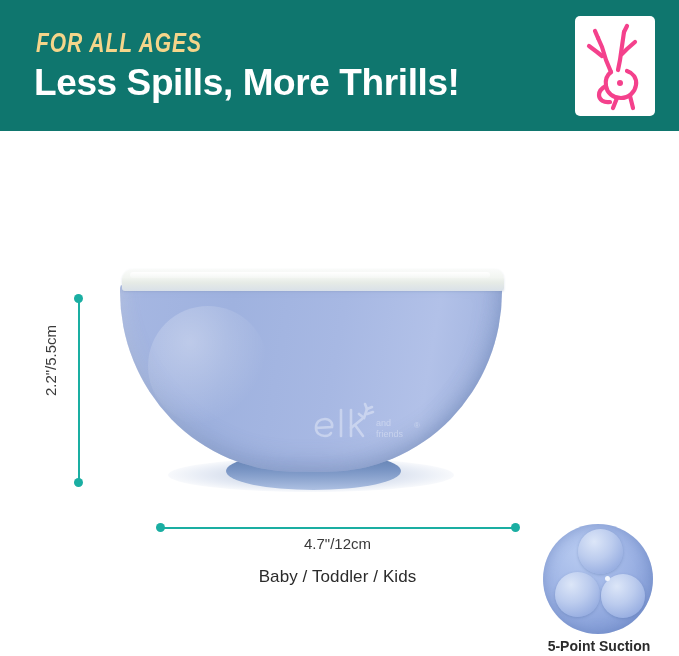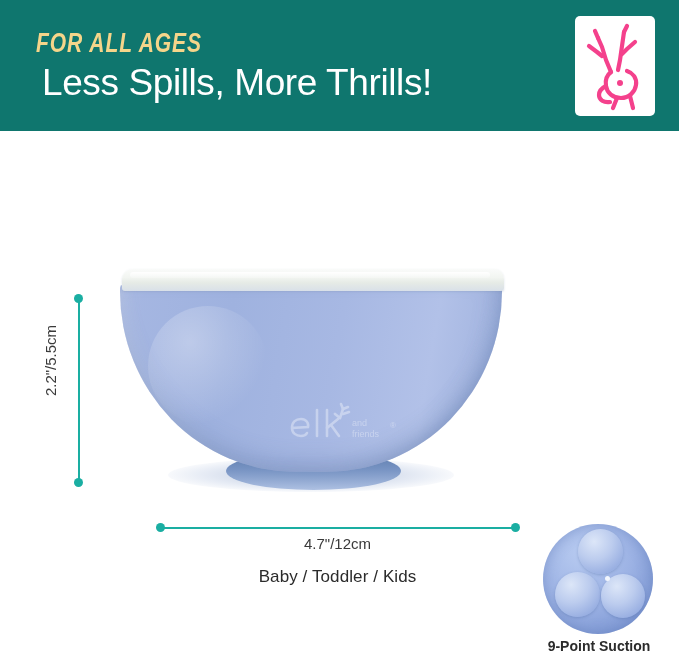--- a/index.html
+++ b/index.html
@@ -41,25 +41,24 @@
     transform-origin: left top;
     white-space: nowrap;
     font-variant: small-caps;
     text-transform: uppercase;
   }
   #headline-text {
     position: absolute;
     left: 34px;
     top: 62px;
     font-size: 37px;
-    font-weight: 400;
+    font-weight: 700;
     color: #ffffff;
     letter-spacing: -0.4px;
     white-space: nowrap;
-    margin-left: 8px;
   }
   #brand-logo {
     position: absolute;
     left: 575px;
     top: 16px;
     width: 80px;
     height: 100px;
     background: #ffffff;
     border-radius: 5px;
   }
@@ -178,21 +177,21 @@
     position: absolute;
     left: 22px;
     top: 10px;
     width: 360px;
     height: 6px;
     background: linear-gradient(180deg, rgba(255,255,255,0.95), rgba(255,255,255,0.15));
     border-radius: 4px;
   }
   #bowl-emboss-logo {
     position: absolute;
-    left: 178px;
+    left: 202px;
     top: 140px;
     width: 120px;
     height: 44px;
     opacity: 0.42;
   }
 
   
   #dim-height-line {
     position: absolute;
     left: 78px;
@@ -389,16 +388,16 @@
 
   <div id="audience-caption">Baby / Toddler / Kids</div>
 
   <div id="suction-inset">
     <div id="suction-cup">
       <div class="suction-dome" id="suction-dome-top"></div>
       <div class="suction-dome" id="suction-dome-left"></div>
       <div class="suction-dome" id="suction-dome-right"></div>
       <div id="suction-center-dot"></div>
     </div>
-    <div id="suction-caption">9-Point Suction</div>
+    <div id="suction-caption">5-Point Suction</div>
   </div>
 
 </div>
 
 </body></html>

